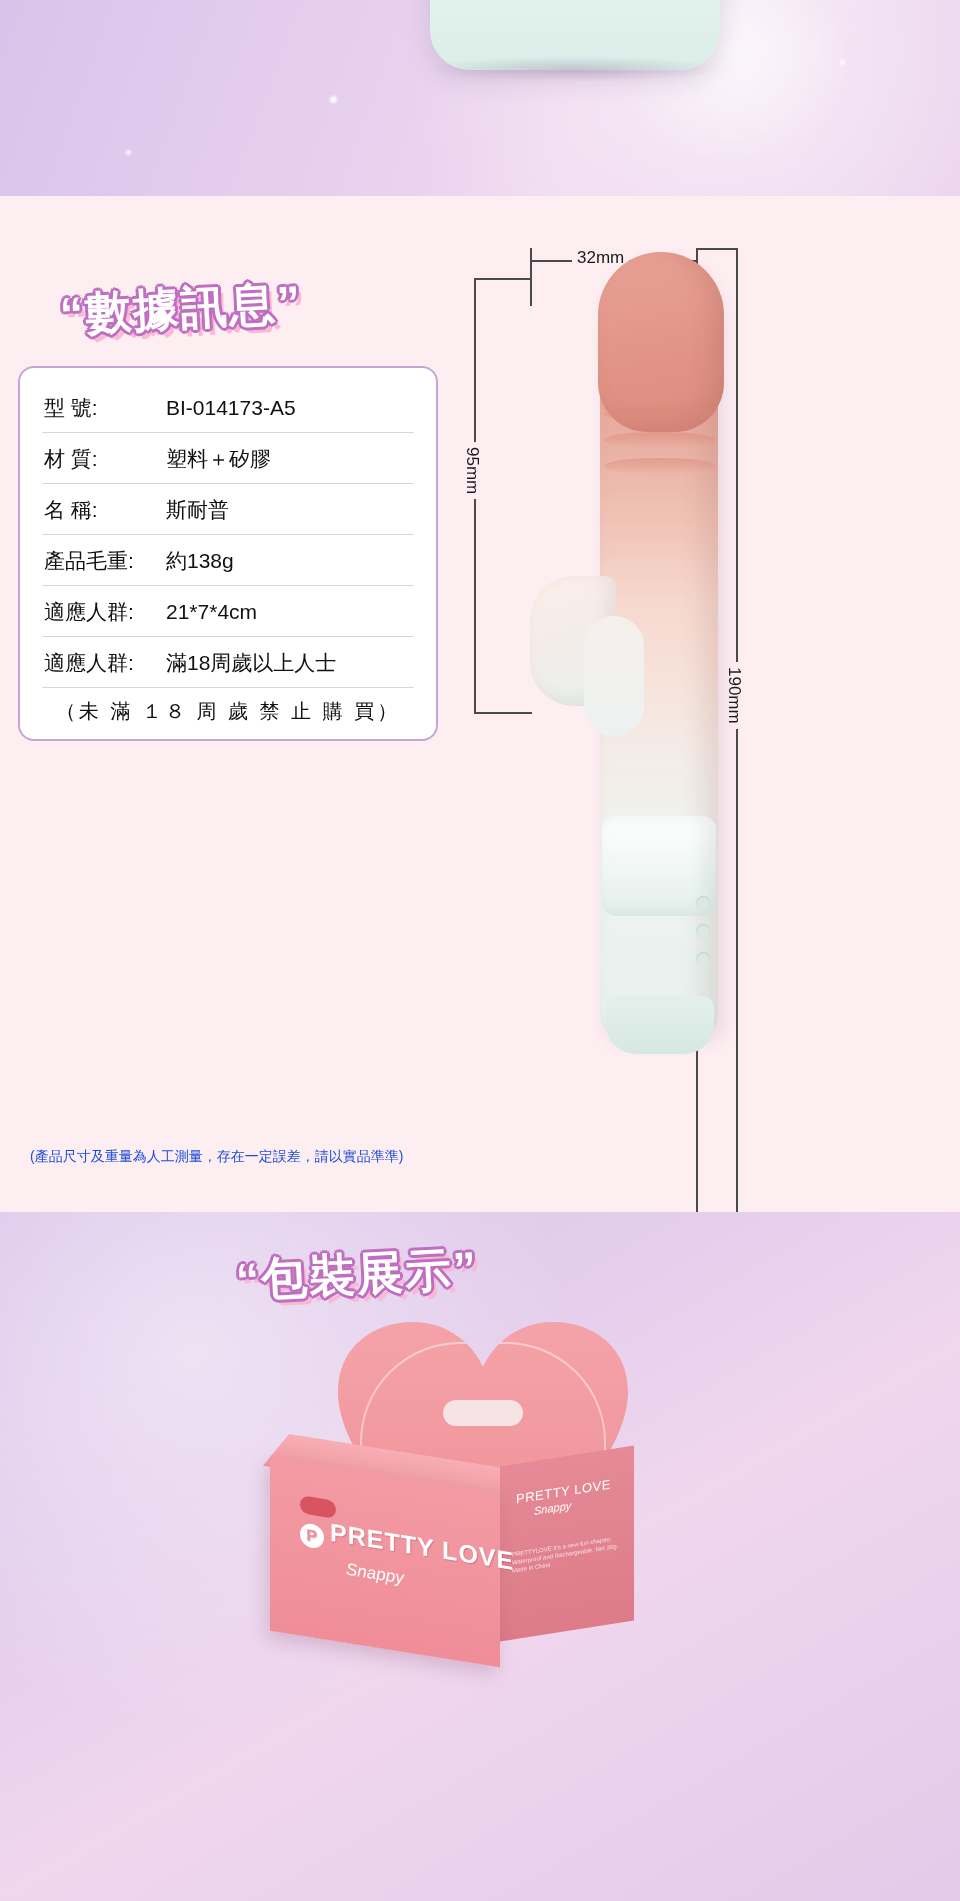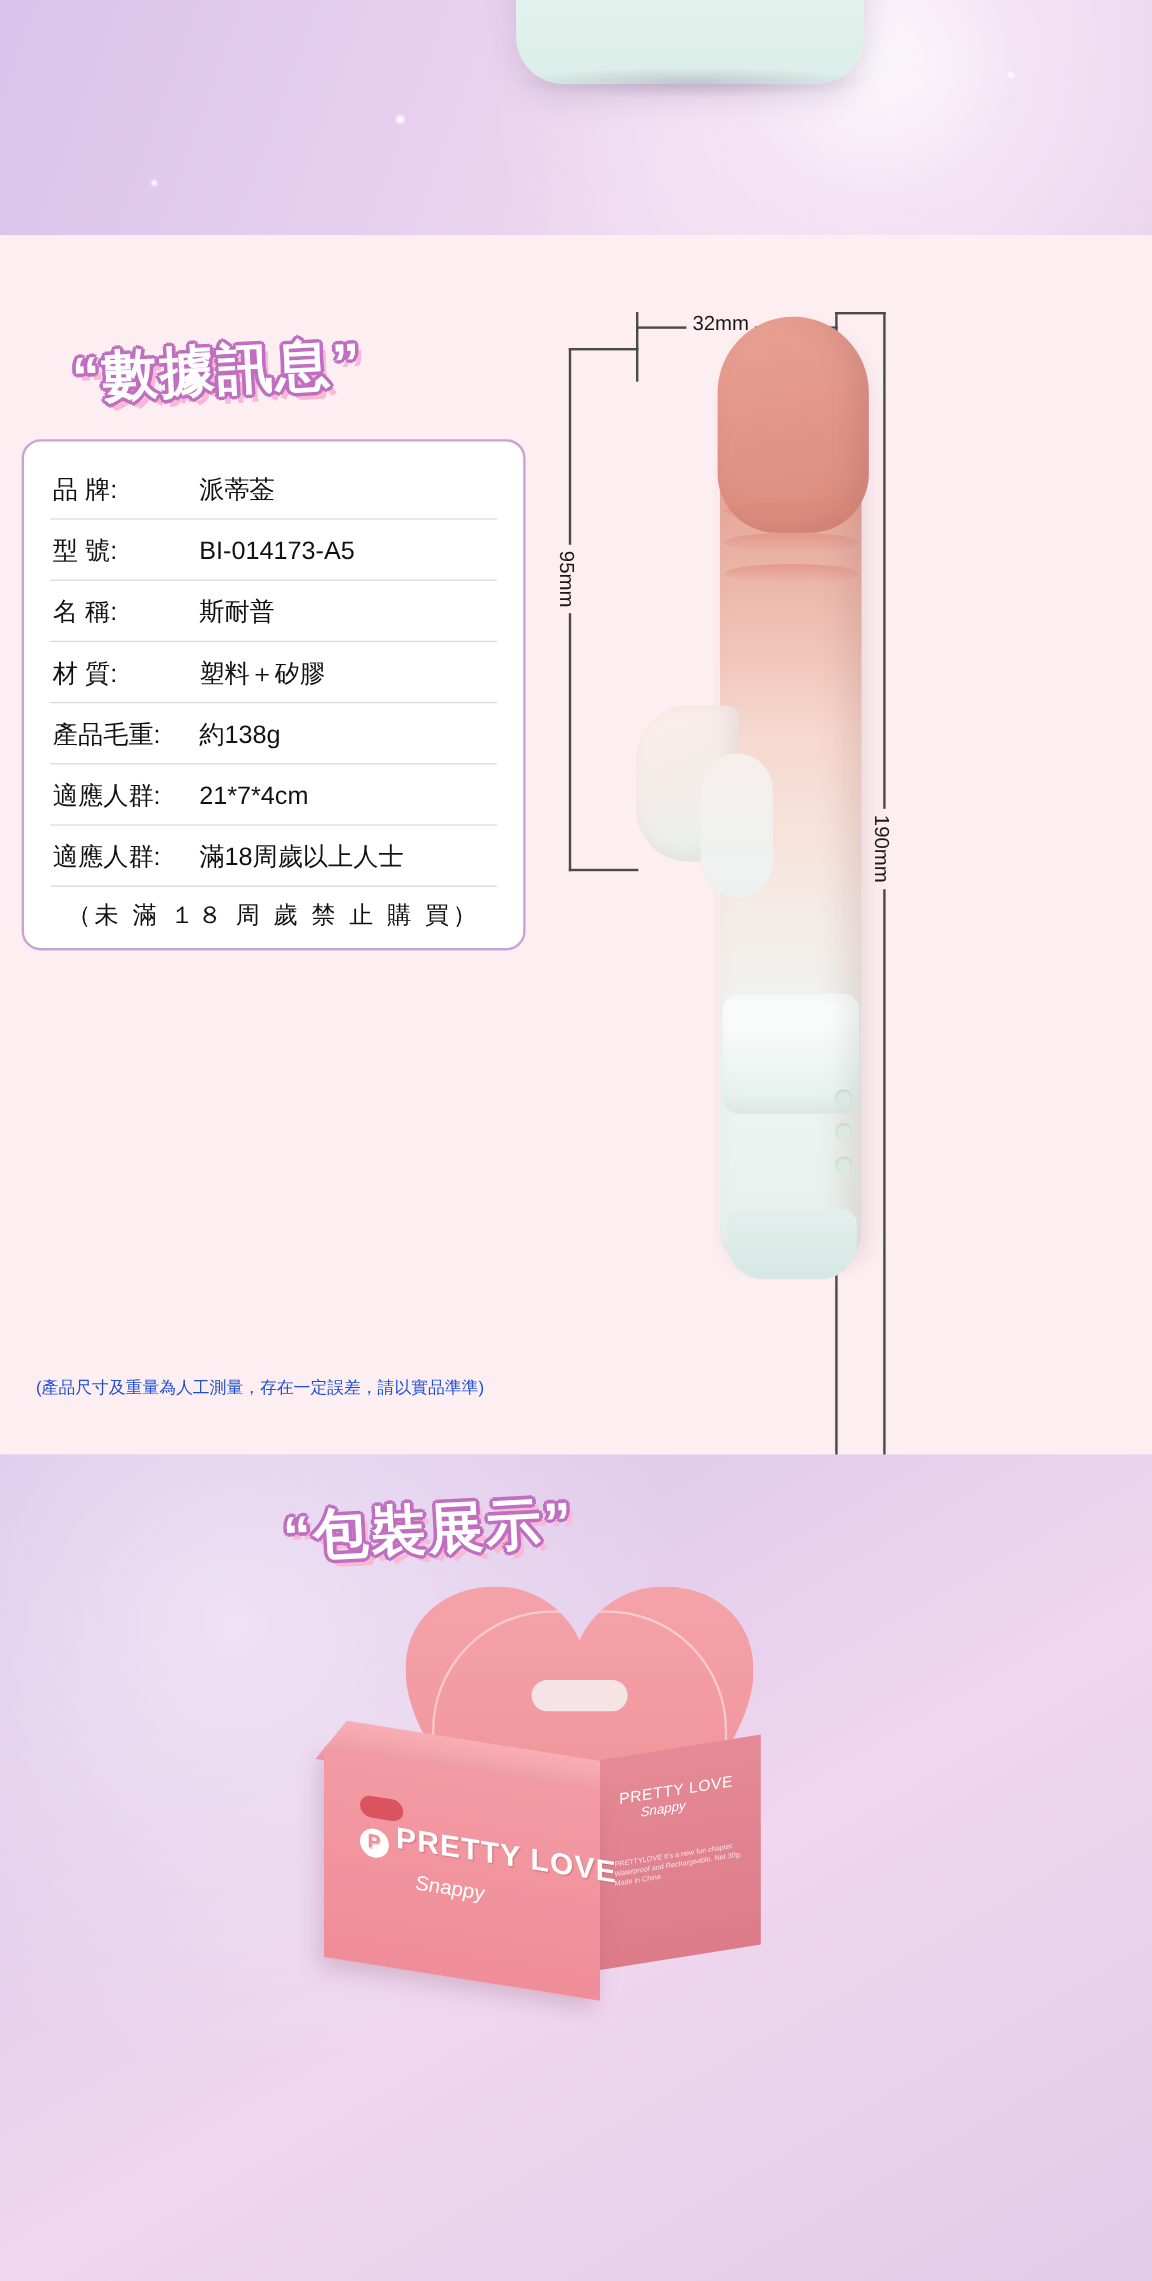--- a/index.html
+++ b/index.html
@@ -114,21 +114,21 @@
   .disclaimer {
     position: absolute;
     left: 30px; top: 952px;
     font-size: 14px;
     color: #1d4ed8;
   }
 
   
   .diagram {
     position: absolute;
-    left: 440px; top: 52px;
+    left: 440px; top: 40px;
     width: 500px; height: 940px;
   }
   .dim-line {
     position: absolute;
     background: #4a4a4a;
   }
   .dim-text {
     position: absolute;
     font-size: 17px;
     color: #1a1a1a;
@@ -347,34 +347,30 @@
 
     <div class="bottle-shadow"></div>
   </div>
 
   <div class="data-section">
 
     <div class="section-title" id="data-title">“數據訊息”</div>
 
     <div class="spec-card">
       <div class="spec-row">
-        <span class="spec-label">品    牌:</span>
-        <span class="spec-value">派蒂菳</span>
-      </div>
-      <div class="spec-row">
         <span class="spec-label">型    號:</span>
         <span class="spec-value">BI-014173-A5</span>
       </div>
       <div class="spec-row">
+        <span class="spec-label">材    質:</span>
+        <span class="spec-value">塑料＋矽膠</span>
+      </div>
+      <div class="spec-row">
         <span class="spec-label">名    稱:</span>
         <span class="spec-value">斯耐普</span>
-      </div>
-      <div class="spec-row">
-        <span class="spec-label">材    質:</span>
-        <span class="spec-value">塑料＋矽膠</span>
       </div>
       <div class="spec-row">
         <span class="spec-label">產品毛重:</span>
         <span class="spec-value">約138g</span>
       </div>
       <div class="spec-row">
         <span class="spec-label">適應人群:</span>
         <span class="spec-value">21*7*4cm</span>
       </div>
       <div class="spec-row">

